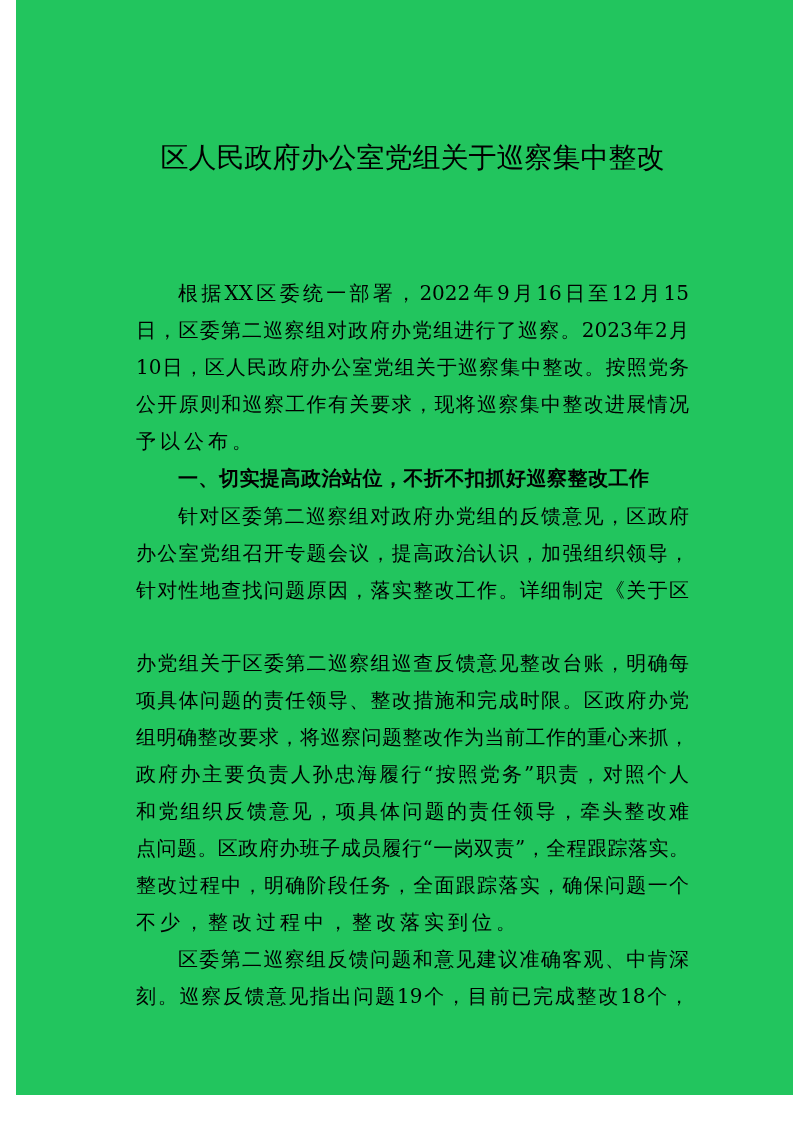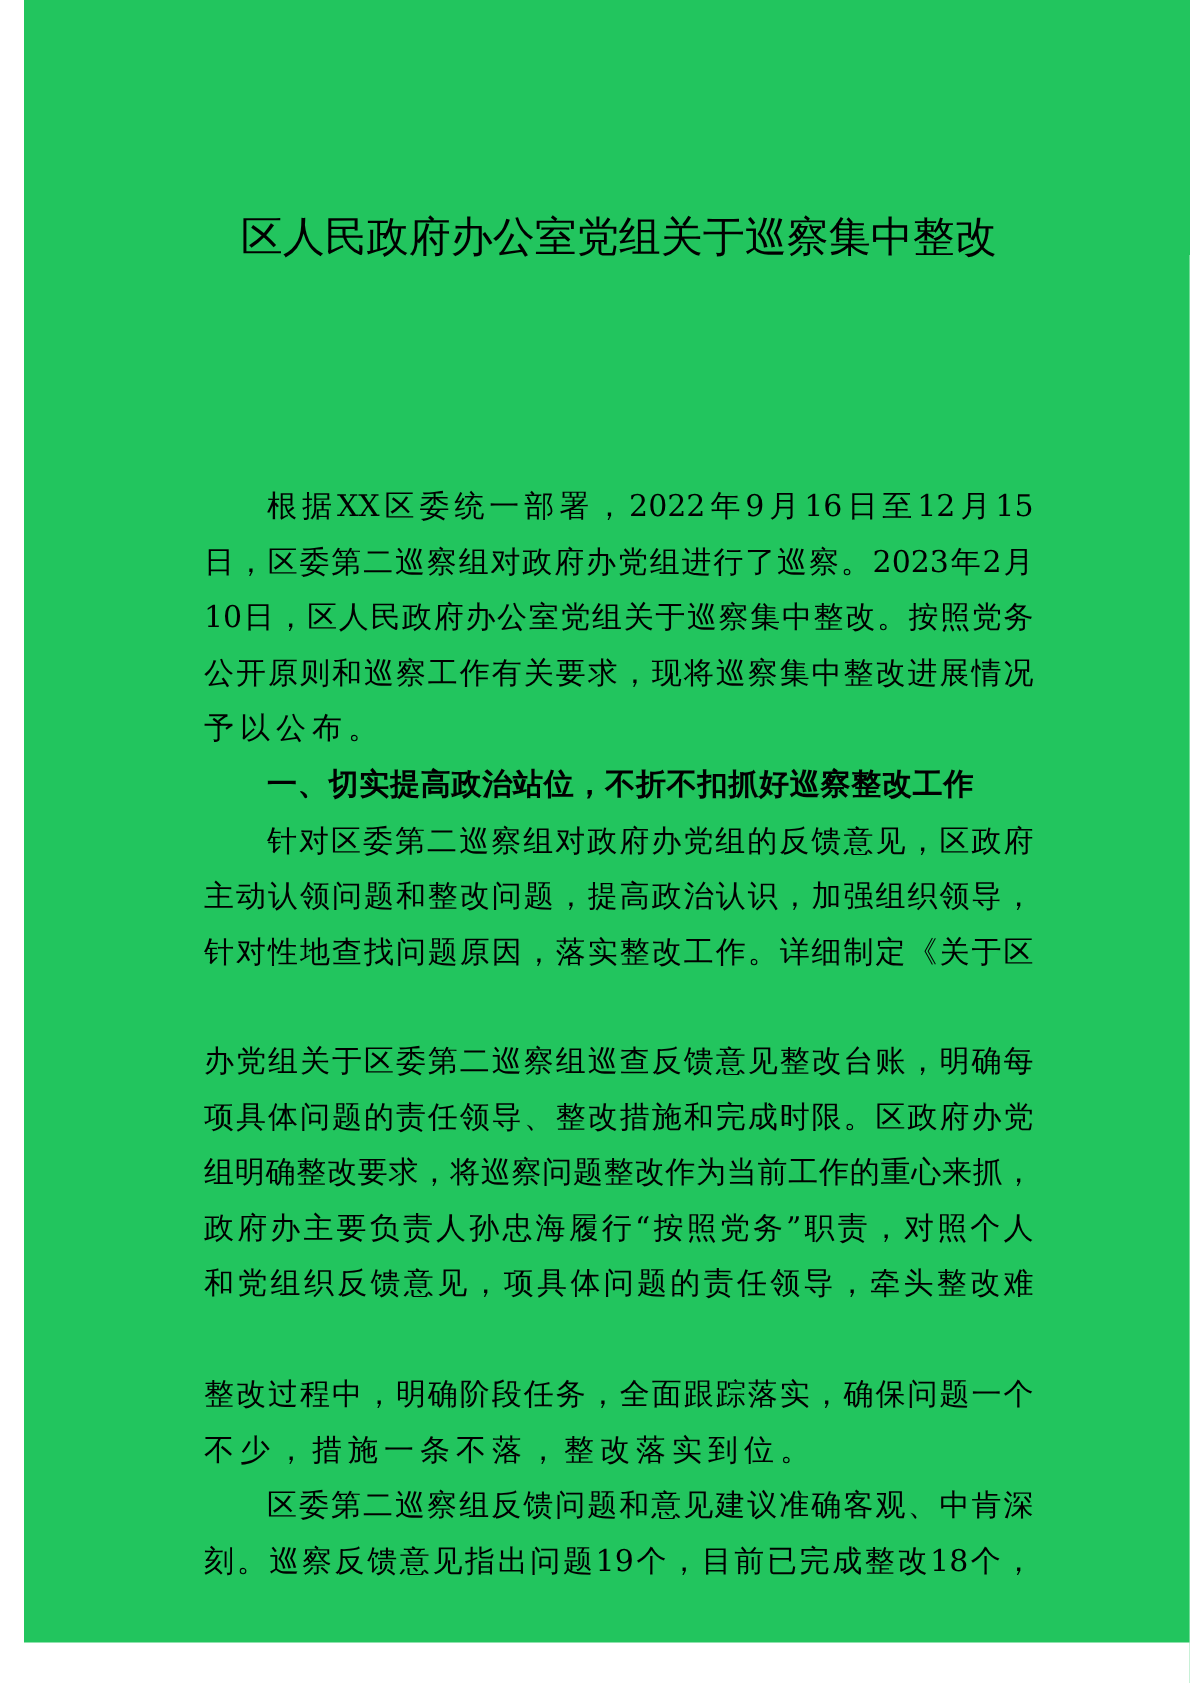--- a/index.html
+++ b/index.html
@@ -35,21 +35,20 @@
       position: absolute;
       left: 120px;
       width: 553px;
       height: 30px;
       font-size: 20px;
       line-height: 30px;
       white-space: nowrap;
       text-align: justify;
       text-align-last: justify;
       font-family: "DejaVu Serif", "Liberation Serif", serif;
-      margin-top: 44px;
     }
     .line.indent {
       left: 162px;
       width: 511px;
     }
     .line.last {
       text-align-last: left;
       letter-spacing: 4px;
     }
     .line.heading {
@@ -71,26 +70,27 @@
 
   <div class="line indent" style="top:278px;">根据XX区委统一部署，2022年9月16日至12月15</div>
   <div class="line" style="top:315px;">日，区委第二巡察组对政府办党组进行了巡察。2023年2月</div>
   <div class="line" style="top:352px;">10日，区人民政府办公室党组关于巡察集中整改。按照党务</div>
   <div class="line" style="top:389px;">公开原则和巡察工作有关要求，现将巡察集中整改进展情况</div>
   <div class="line heading" style="top:463px;">一、切实提高政治站位，不折不扣抓好巡察整改工作</div>
 
   <div class="line last" style="top:426px;">予以公布。</div>
 
   <div class="line indent" style="top:501px;">针对区委第二巡察组对政府办党组的反馈意见，区政府</div>
-  <div class="line" style="top:538px;">主动认领问题和整改问题，提高政治认识，加强组织领导，</div>
+  <div class="line" style="top:538px;">办公室党组召开专题会议，提高政治认识，加强组织领导，</div>
   <div class="line" style="top:575px;">针对性地查找问题原因，落实整改工作。详细制定《关于区</div>
   <div class="line" style="top:648px;">办党组关于区委第二巡察组巡查反馈意见整改台账，明确每</div>
   <div class="line" style="top:685px;">项具体问题的责任领导、整改措施和完成时限。区政府办党</div>
   <div class="line" style="top:722px;">组明确整改要求，将巡察问题整改作为当前工作的重心来抓，</div>
   <div class="line" style="top:759px;">政府办主要负责人孙忠海履行“按照党务”职责，对照个人</div>
   <div class="line" style="top:796px;">和党组织反馈意见，项具体问题的责任领导，牵头整改难</div>
+  <div class="line" style="top:833px;">点问题。区政府办班子成员履行“一岗双责”，全程跟踪落实。</div>
   <div class="line" style="top:870px;">整改过程中，明确阶段任务，全面跟踪落实，确保问题一个</div>
-  <div class="line last" style="top:907px;">不少，措施一条不落，整改落实到位。</div>
+  <div class="line last" style="top:907px;">不少，整改过程中，整改落实到位。</div>
 
   <div class="line indent" style="top:944px;">区委第二巡察组反馈问题和意见建议准确客观、中肯深</div>
   <div class="line" style="top:981px;">刻。巡察反馈意见指出问题19个，目前已完成整改18个，</div>
 
 </div>
 
 </body></html>

